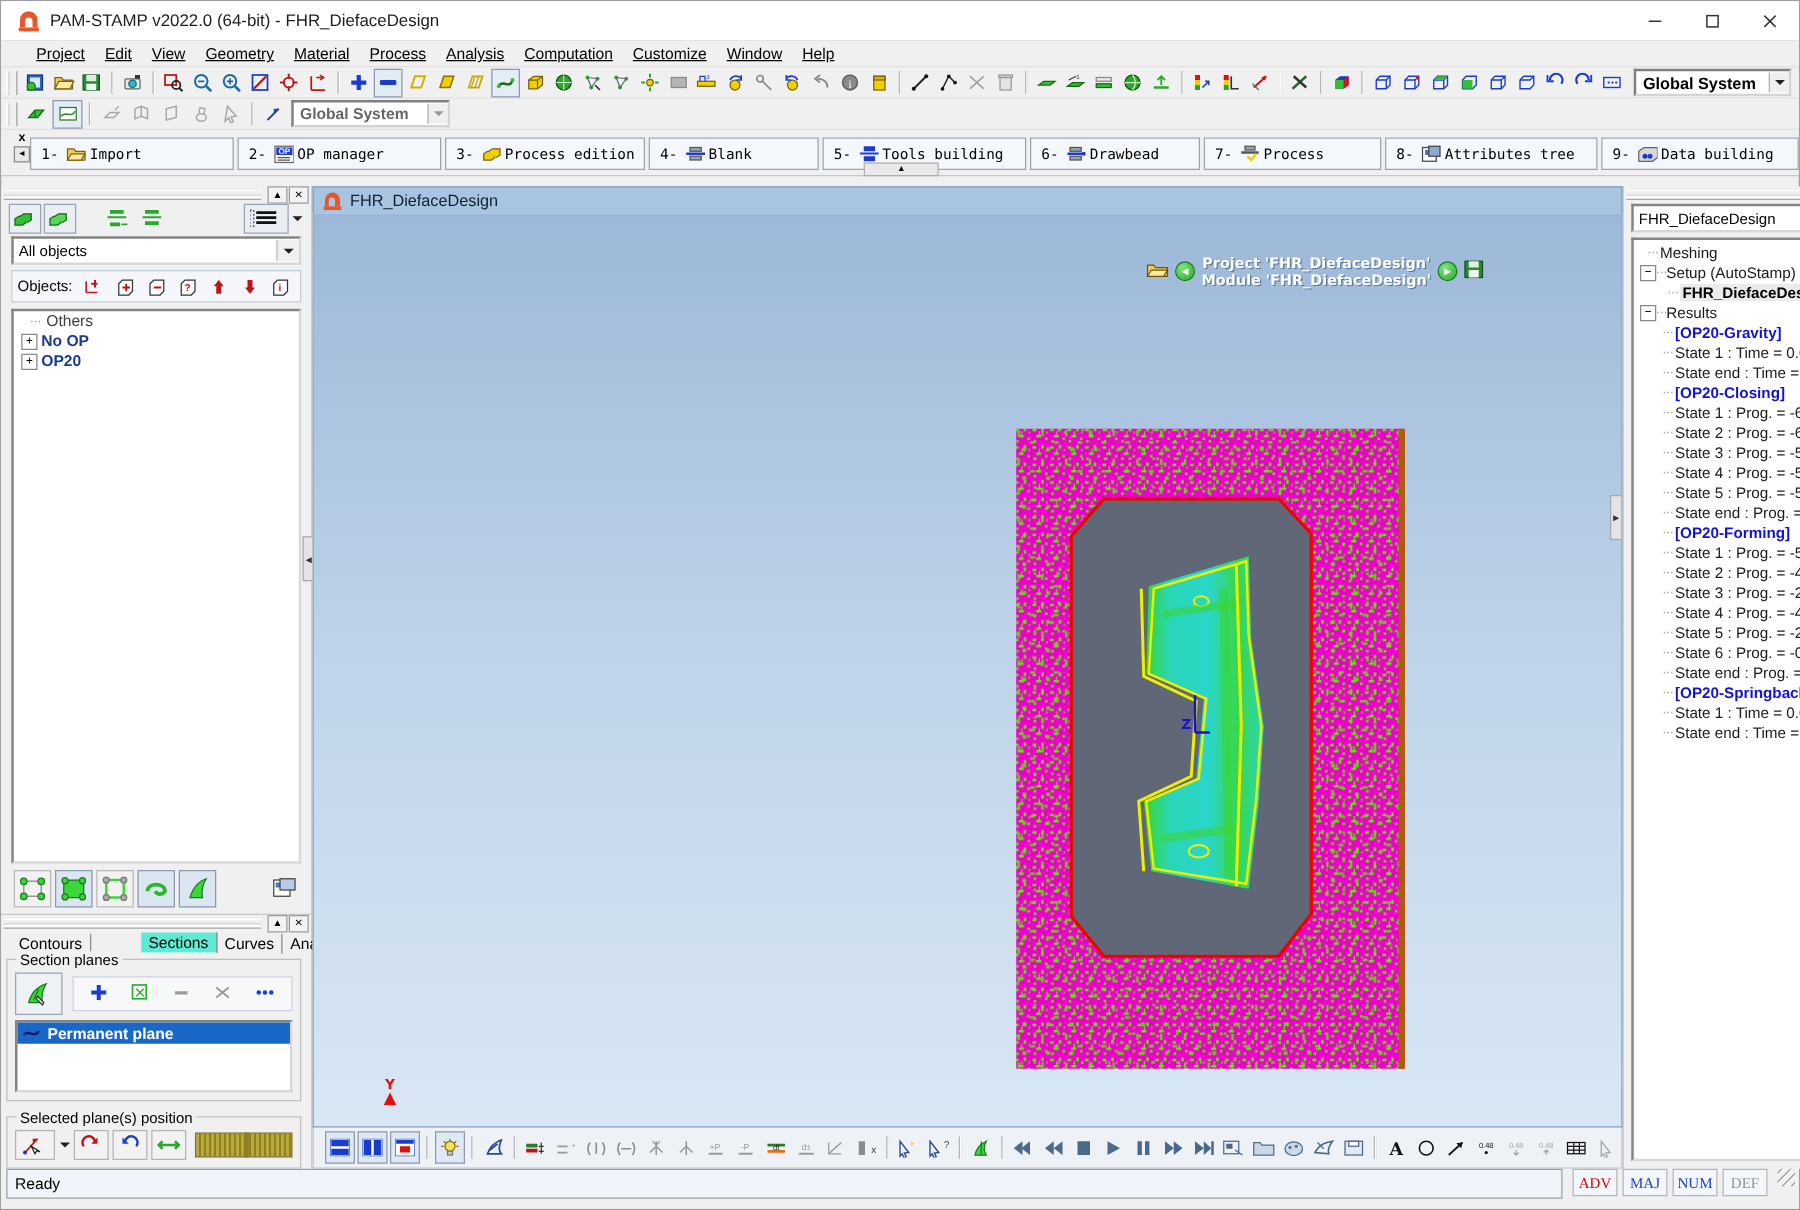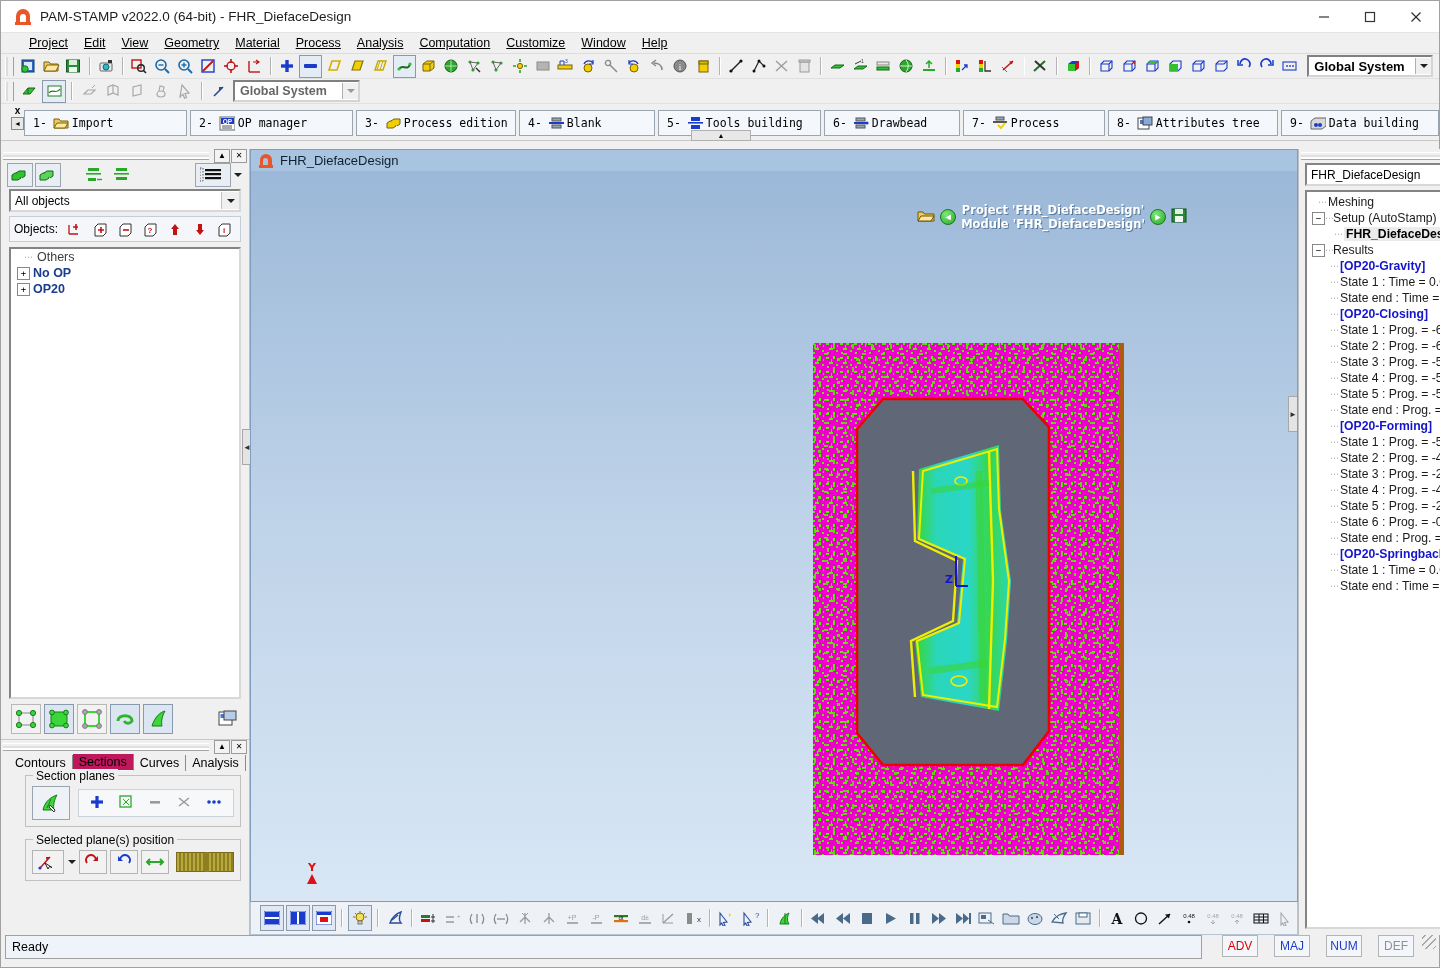--- a/index.html
+++ b/index.html
@@ -106,22 +106,22 @@
   .left-icons{height:40px;display:flex;align-items:center;padding:0 10px;gap:3px;}
   .li-btn{width:28px;height:28px;border:1px solid #b8b8b8;background:#f2f2f2;
           display:flex;align-items:center;justify-content:center;}
   .li-btn.on{background:#dce6f2;border-color:#8a9aad;}
   .li-right{margin-left:auto;width:22px;height:22px;display:flex;align-items:center;justify-content:center;}
 
   .left-bottom{flex:1;display:flex;flex-direction:column;border-top:1px solid #c8c8c8;}
   .lb-tabs{height:18px;display:flex;align-items:flex-end;padding-left:8px;}
   .lb-tab{height:16px;padding:0 6px;font-size:12.5px;border-right:1px solid #8a8a8a;
           display:flex;align-items:center;color:#000;}
-  .lb-tab.active{font-weight:normal;border-bottom:1px solid #fff;background:#be185d;}
-  .group{margin:4px 8px 0 24px;border:1px solid #c0c0c0;position:relative;padding:10px 6px 6px 6px;}
+  .lb-tab.active{font-weight:normal;border-bottom:1px solid #fff;background:#5eead4;margin-left:40px;}
+  .group{margin:4px 8px 0 4px;border:1px solid #c0c0c0;position:relative;padding:10px 6px 6px 6px;}
   .group > .gtitle{position:absolute;top:-7px;left:7px;background:#f0f0f0;padding:0 3px;
                    font-size:12px;color:#000;}
   .sec-toolrow{display:flex;align-items:center;gap:2px;}
   .sec-big{width:36px;height:32px;border:1px solid #9aa5b1;background:#eef2f7;
            display:flex;align-items:center;justify-content:center;}
   .sec-tools{flex:1;margin-left:6px;height:26px;border:1px solid #ccd2da;background:#f6f8fa;
              display:flex;align-items:center;justify-content:space-around;padding:0 4px;}
   .sec-list{margin-top:4px;height:54px;background:#fff;border:2px inset #d8d8d8;}
   .sec-sel{height:17px;background:#1968c8;color:#fff;font-weight:bold;font-size:12.5px;
            display:flex;align-items:center;padding-left:4px;}
@@ -181,22 +181,22 @@
   .rnode .txt.blue{color:#1414cc;font-weight:bold;}
   .rnode .txt.selbold{font-weight:bold;color:#000;background:#ebebeb;padding:0 2px;}
 
   
   .statusbar{position:absolute;left:0;right:0;bottom:0;height:32px;background:#f0f0f0;
              display:flex;align-items:flex-start;}
   .status-left{height:22px;margin:0 4px;flex:1;border:1px solid #a0a0a0;background:#eef4fa;
                display:flex;align-items:center;padding-left:6px;font-size:12.5px;color:#000;}
   .status-cells{display:flex;align-items:center;margin-right:4px;}
   .scell{width:34px;height:20px;border:1px solid #b4b4b4;background:#f3f7fb;
-         display:flex;align-items:center;justify-content:center;font-size:12px;margin-left:16px;
-         font-family:Liberation Sans, sans-serif;}
+         display:flex;align-items:center;justify-content:center;font-size:12px;margin-left:4px;
+         font-family:Liberation Serif, serif;}
   .grip-corner{width:14px;height:14px;margin:0 3px 0 4px;
      background:repeating-linear-gradient(135deg,transparent 0 2px,#a8a8a8 2px 3px,transparent 3px 5px);}
 
   
   .nub{position:absolute;width:8px;height:34px;background:#e4e4e4;border:1px solid #a8a8a8;
        display:flex;align-items:center;justify-content:center;font-size:8px;color:#303030;}
 </style>
 </head>
 <body>
 
@@ -992,20 +992,29 @@
                     <path d="M3 4l10 8M13 4L3 12" stroke="#9a9a9a" stroke-width="1.5"></path>
                   </svg></div>
               <div>
                 <svg width="18" height="16">
                     <circle cx="4" cy="8" r="1.8" fill="#1a3ccc"></circle>
                     <circle cx="9" cy="8" r="1.8" fill="#1a3ccc"></circle>
                     <circle cx="14" cy="8" r="1.8" fill="#1a3ccc"></circle>
                   </svg></div>
             </div>
           </div>
+          <div class="sec-list">
+            <div class="sec-sel">
+              <span style="margin-right:6px;">
+                <svg width="14" height="10">
+                    <path d="M1 7c3-5 9 3 12-3" fill="none" stroke="#101060" stroke-width="1.8"></path>
+                  </svg></span>
+              <span>Permanent plane</span>
+            </div>
+          </div>
         </div>
 
         <div class="group" style="margin-top:12px;">
           <div class="gtitle">Selected plane(s) position</div>
           <div class="pos-row">
             <div class="pos-btn" style="width:30px">
               <svg width="22" height="18">
                   <path d="M3 15L13 4" stroke="#c01414" stroke-width="1.4"></path>
                   <circle cx="3" cy="15" r="1.6" fill="#1a3ccc"></circle>
                   <path d="M13 4l-4 0 .5 3.5z" fill="#c01414"></path>

